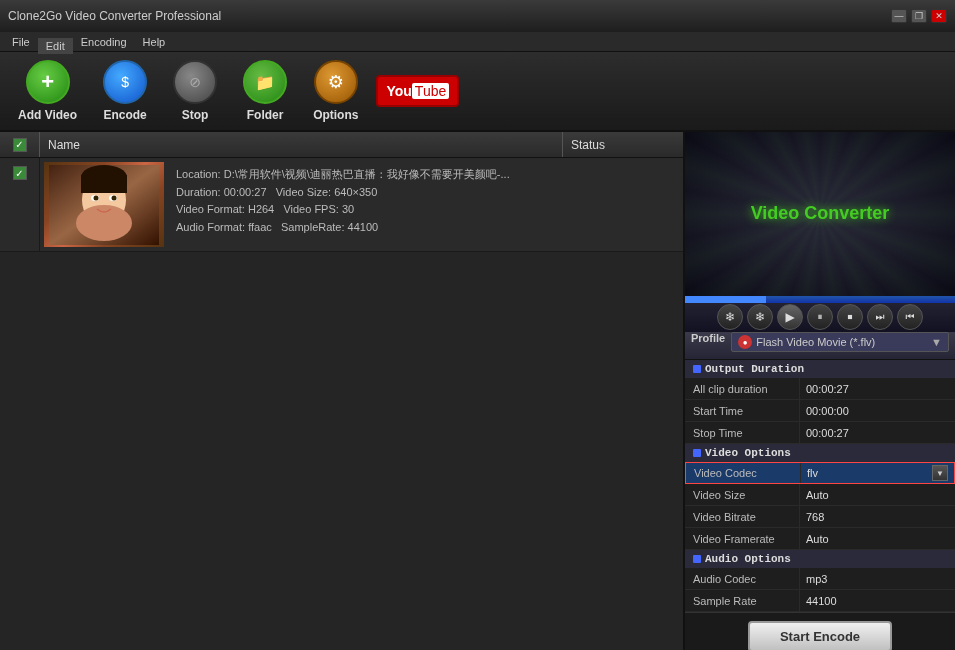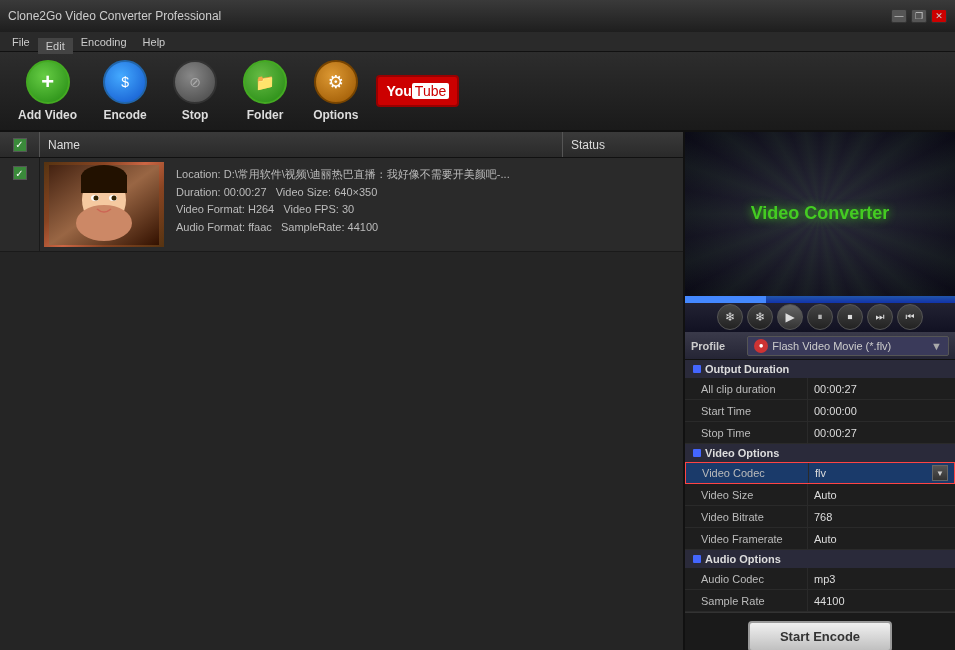--- a/index.html
+++ b/index.html
@@ -306,23 +306,23 @@
     
     #profile-section {
       flex: 1;
       display: flex;
       flex-direction: column;
     }
     #profile-header {
       background: linear-gradient(to bottom, #3a3a4a, #252535);
       height: 28px;
       display: flex;
-      align-items: center;
+      align-items: flex-start;
       padding: 0 6px;
-      gap: 22px;
+      gap: 6px;
       border-bottom: 1px solid #111;
     }
     .profile-tab {
       color: #ccc;
       font-size: 11px;
       font-weight: bold;
     }
     .profile-format {
       flex: 1;
       background: #3a3a5a;
@@ -360,20 +360,21 @@
     }
     .prop-section-header {
       background: #2a2a3a;
       padding: 3px 8px;
       font-size: 11px;
       font-weight: bold;
       color: #ddd;
       display: flex;
       align-items: center;
       gap: 4px;
+      font-family: Liberation Mono, monospace;
     }
     .prop-section-dot {
       width: 8px;
       height: 8px;
       background: #4466ff;
       border-radius: 1px;
     }
     .prop-row {
       display: flex;
       border-bottom: 1px solid #2a2a2a;
@@ -384,21 +385,20 @@
       border: 1px solid #ff4444;
     }
     .prop-key {
       width: 115px;
       padding: 3px 8px;
       color: #bbb;
       font-size: 11px;
       border-right: 1px solid #2a2a2a;
       display: flex;
       align-items: center;
-      margin-left: 8px;
     }
     .prop-val {
       flex: 1;
       padding: 3px 6px;
       color: #ddd;
       font-size: 11px;
       display: flex;
       align-items: center;
     }
     .prop-val.with-dropdown {

